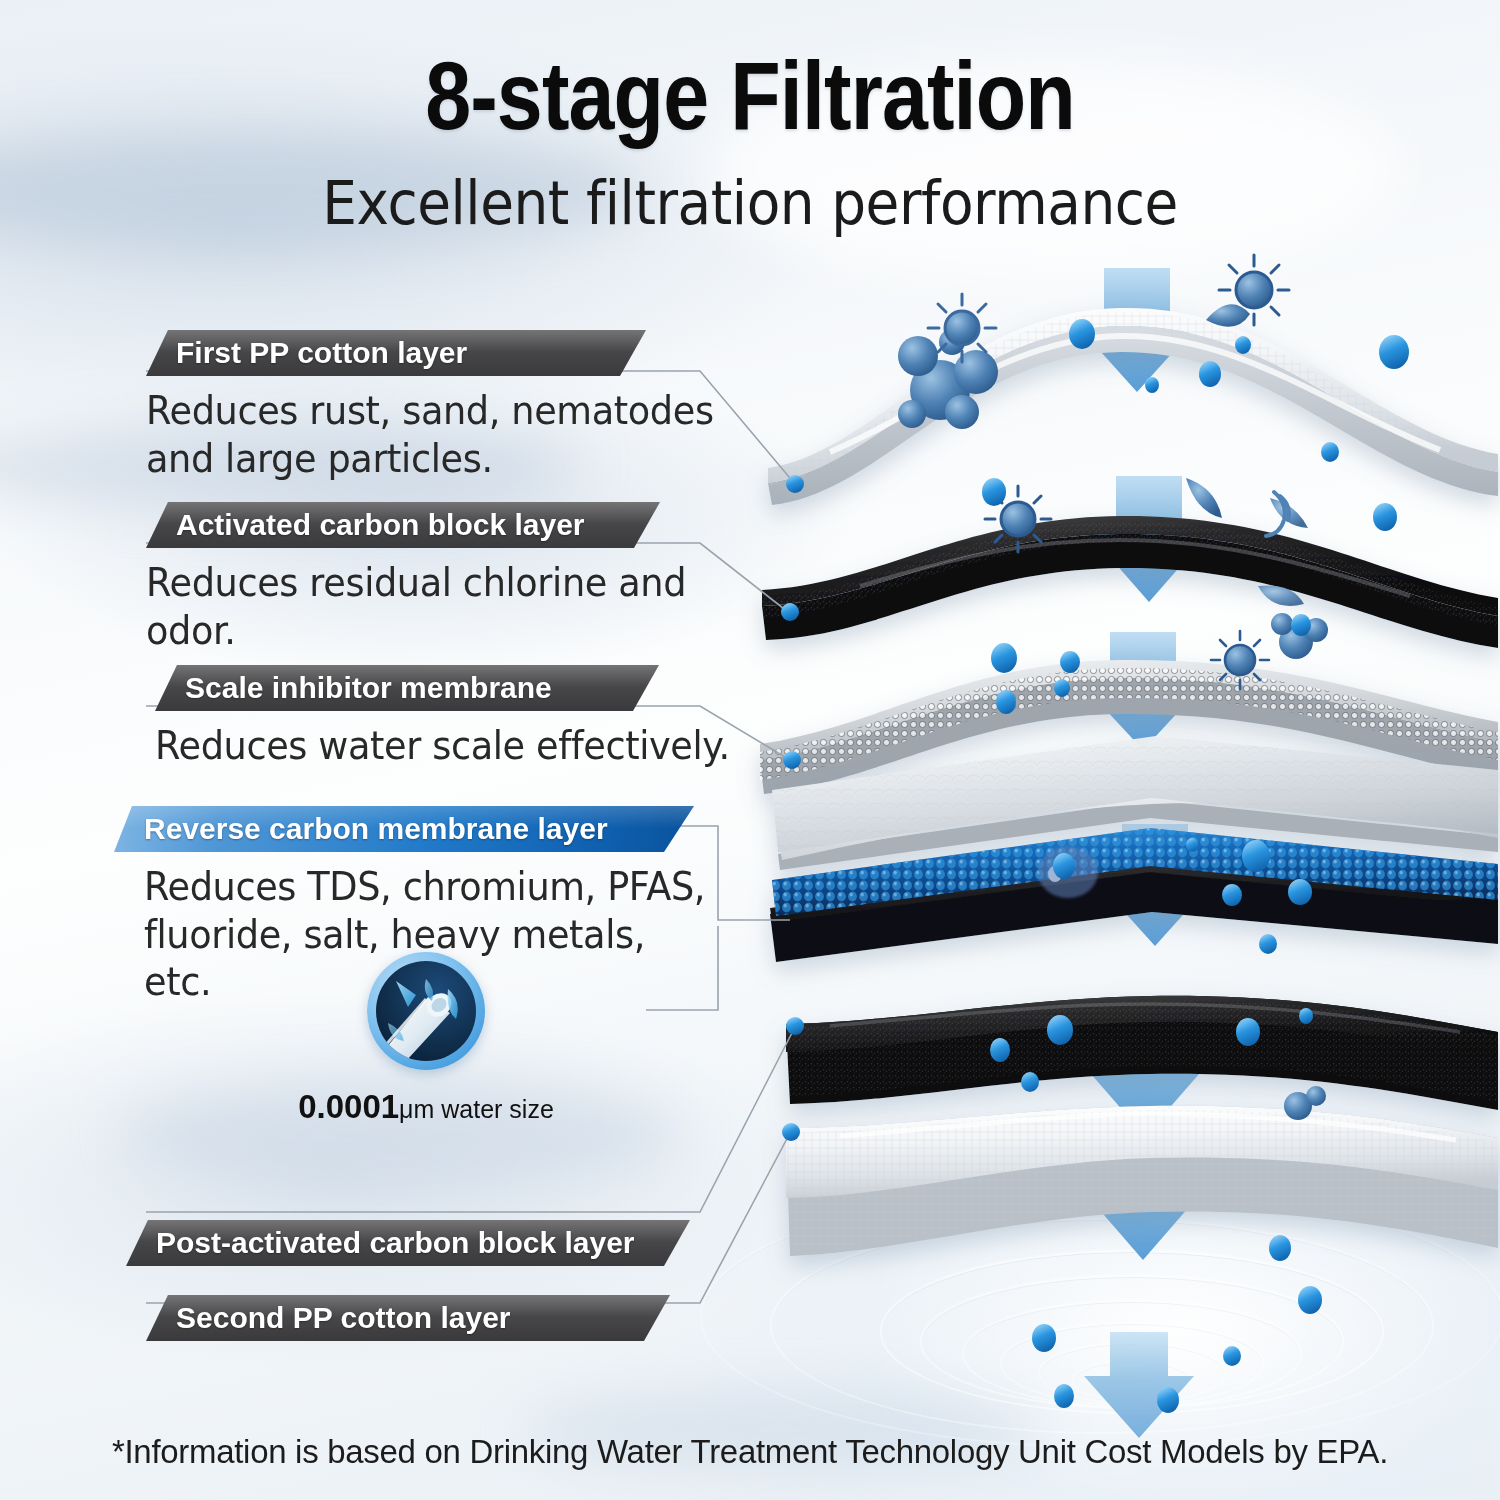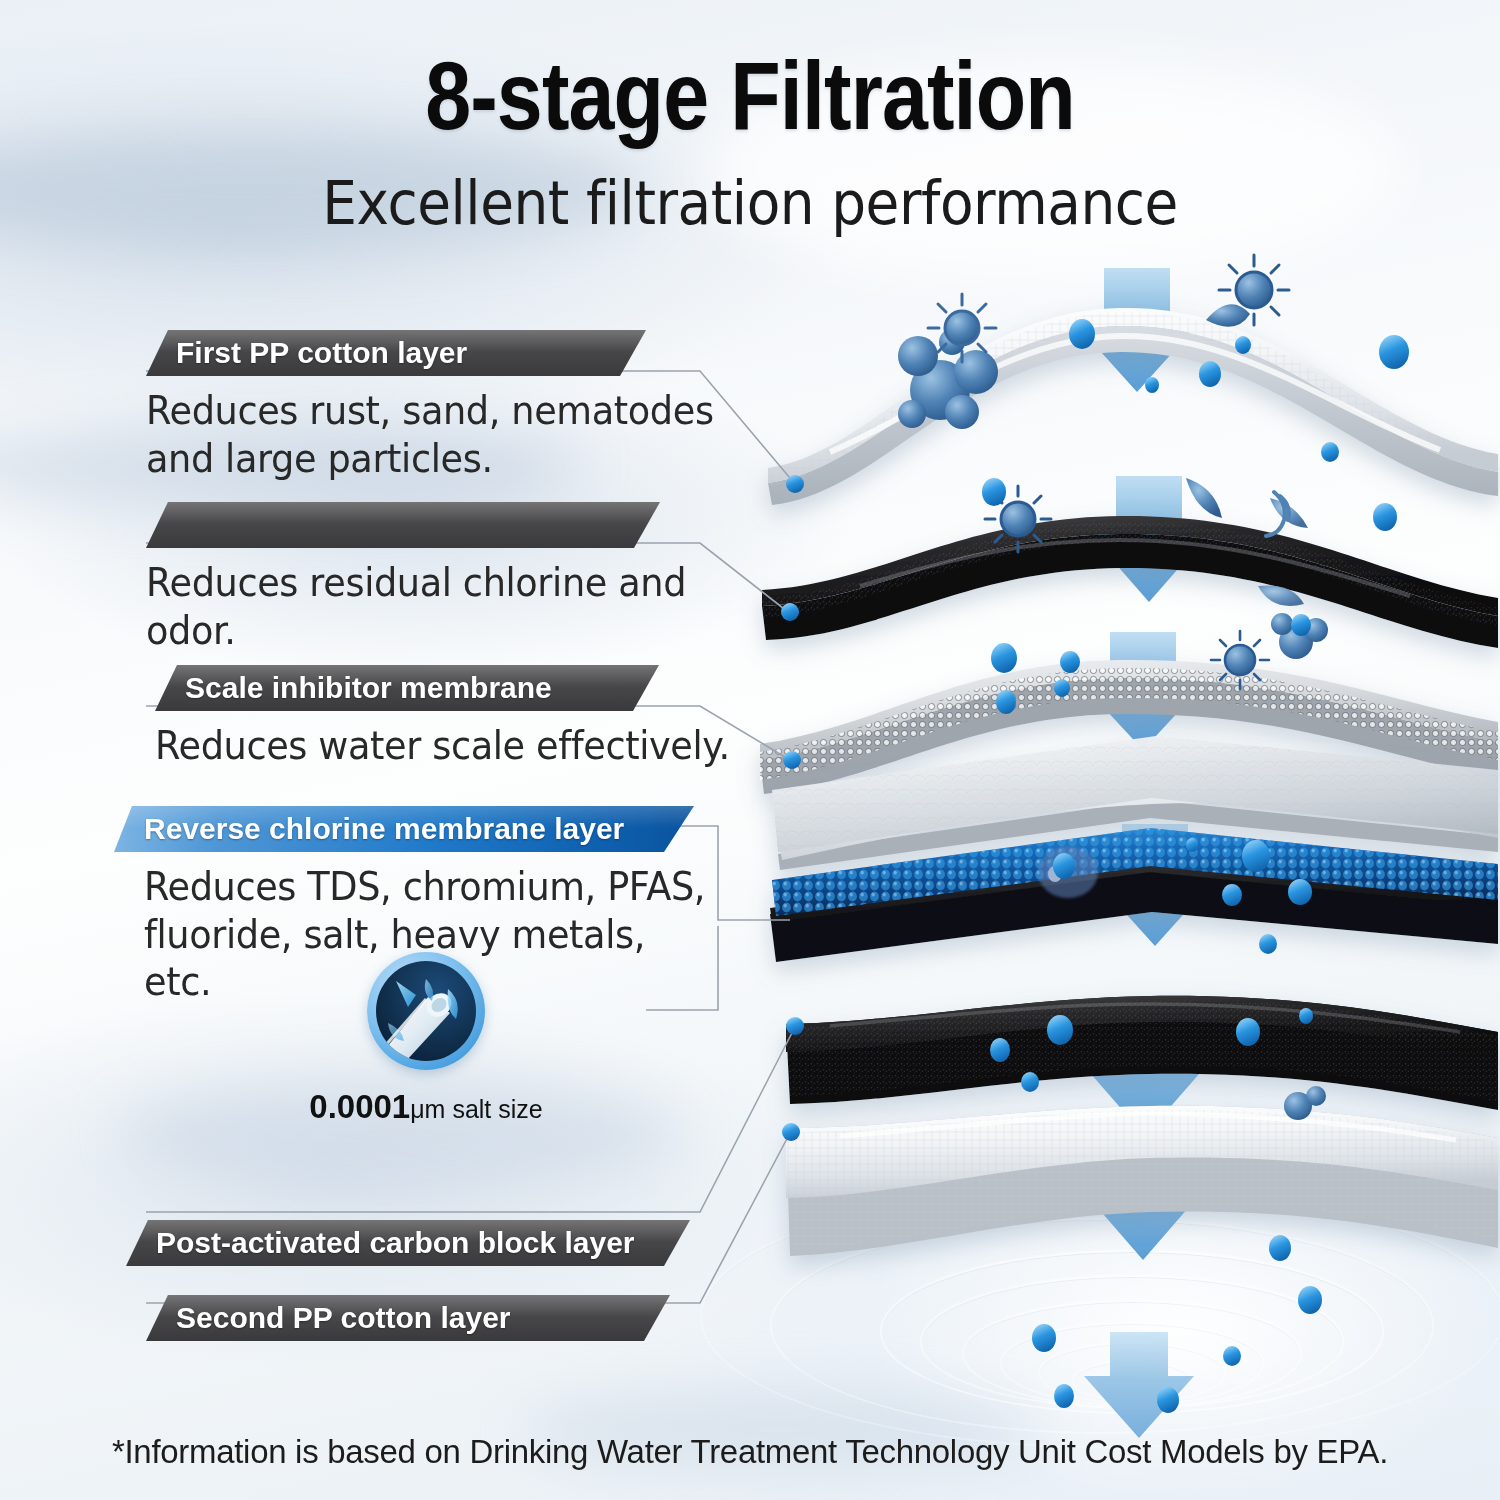--- a/index.html
+++ b/index.html
@@ -416,36 +416,37 @@
       <span class="gloss"></span>
       <span class="txt">First PP cotton layer</span>
     </div>
     <div class="desc">Reduces rust, sand, nematodes
 and large particles.</div>
   </div>
 
   <div class="callout" style="left:146px;top:502px;width:620px;">
     <div class="banner" style="width:450px;">
       <span class="gloss"></span>
+      <span class="txt">Activated carbon block layer</span>
     </div>
     <div class="desc">Reduces residual chlorine and odor.</div>
   </div>
 
   <div class="callout" style="left:146px;top:665px;width:620px;margin-left:9px;">
     <div class="banner" style="width:440px;">
       <span class="gloss"></span>
       <span class="txt">Scale inhibitor membrane</span>
     </div>
     <div class="desc">Reduces water scale effectively.</div>
   </div>
 
   <div class="callout" style="left:114px;top:806px;width:640px;">
     <div class="banner blue" style="width:516px;">
       <span class="gloss"></span>
-      <span class="txt">Reverse chlorine membrane layer</span>
+      <span class="txt">Reverse carbon membrane layer</span>
     </div>
     <div class="desc" style="margin-left:30px;">Reduces TDS, chromium, PFAS,
 fluoride, salt, heavy metals, etc.</div>
   </div>
 
   <div class="callout" style="left:126px;top:1220px;width:640px;">
     <div class="banner" style="width:500px;">
       <span class="gloss"></span>
       <span class="txt">Post-activated carbon block layer</span>
     </div>
@@ -478,19 +479,19 @@
           <ellipse cx="63" cy="44" rx="8" ry="6.5" transform="rotate(-38 63 44)" fill="#bcd6e6"></ellipse>
           <path d="M20 20 L40 34 L32 46 Z" fill="url(#gSplash)" opacity=".9"></path>
           <path d="M72 28 Q86 40 80 58 Q70 50 72 28 Z" fill="url(#gSplash)" opacity=".85"></path>
           <path d="M50 18 Q60 28 56 40 Q46 32 50 18 Z" fill="url(#gSplash)" opacity=".7"></path>
           <path d="M12 62 Q26 68 28 80 Q14 78 12 62 Z" fill="url(#gSplash)" opacity=".6"></path>
           <path d="M8 86 L50 38" stroke="#ffffff" stroke-width="3" opacity=".8" fill="none"></path>
         </svg>
       </div>
     </div>
     <div class="pore-label">
-      <span>0.0001</span><span class="unit">μm salt size</span>
+      <span>0.0001</span><span class="unit">μm water size</span>
     </div>
   </div>
 
   <div class="footer">*Information is based on Drinking Water Treatment Technology Unit Cost Models by EPA.</div>
 
 </div>
 
 </body></html>

